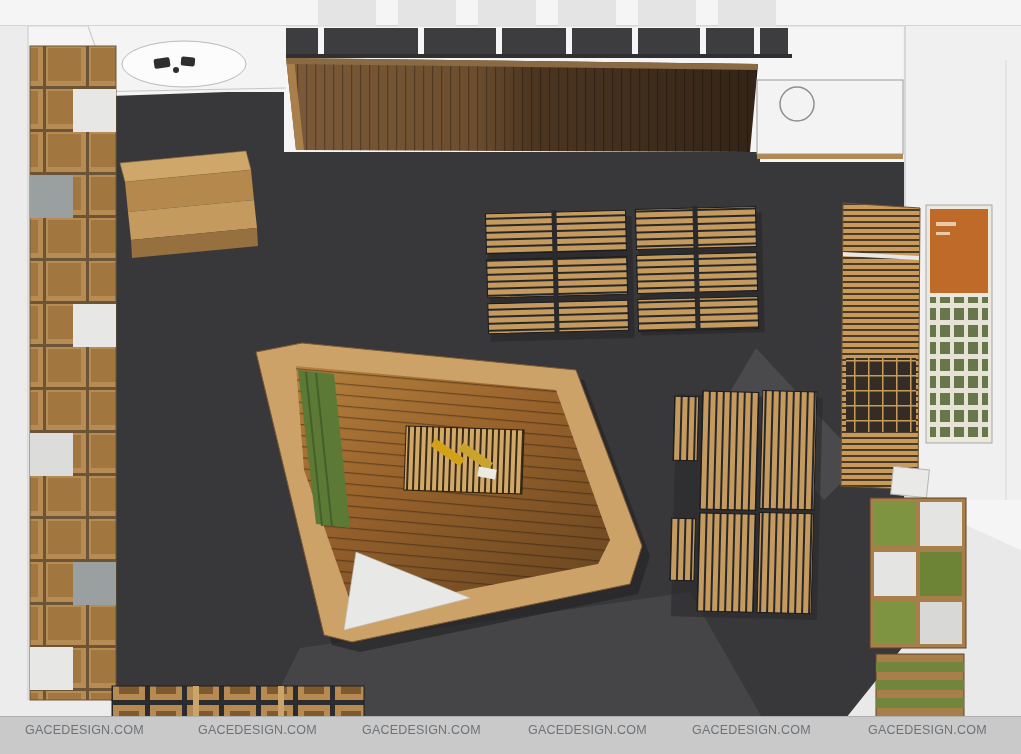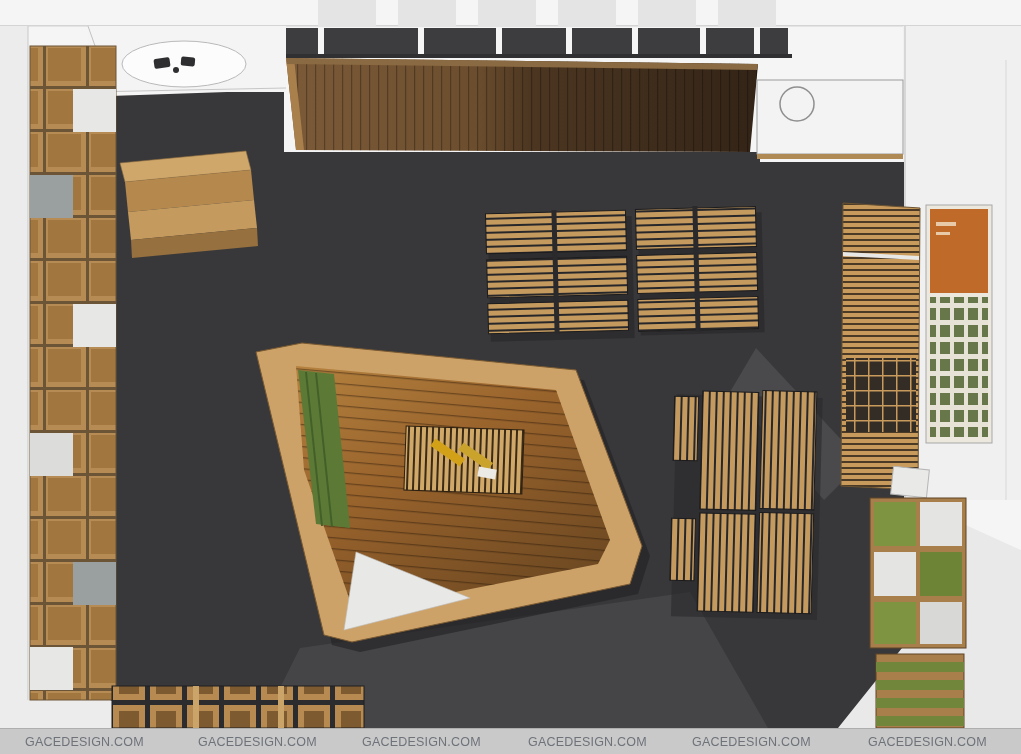--- a/index.html
+++ b/index.html
@@ -2,21 +2,21 @@
 <html style="--floor: #38383a; --wall_white: #f2f2f2; --wood_light: #c59a5e; --wood_mid: #a87f4b; --wood_dark: #6b4520; --panel_dark: #3a2a1b; --green_accent: #74893c; --yellow_accent: #d2a118; --poster_orange: #c06a2a; --watermark_bar_bg: #c9c9c9; --watermark_text: #6e737a;"><head>
 <meta charset="utf-8">
 <style>
   html,body { margin:0; padding:0; background:#ffffff; }
   .stage {
     position:relative; width:1021px; height:754px; overflow:hidden;
     background:#f5f5f5; font-family:"Liberation Sans", sans-serif;
   }
   .scene { position:absolute; inset:0; display:block; }
   .watermark-bar {
-    position:absolute; left:0; bottom:0; width:1021px; height:26px;
+    position:absolute; left:0; bottom:0; width:1021px; height:38px;
     background:var(--watermark_bar_bg,#c9c9c9);
     border-top:1px solid #aeaeae; box-sizing:border-box;
   }
   .wm {
     position:absolute; top:6px; font-size:12.5px; line-height:14px;
     color:var(--watermark_text,#6e737a); letter-spacing:.2px; white-space:nowrap;
   }
   .wm:nth-child(1){left:25px}
   .wm:nth-child(2){left:198px}
   .wm:nth-child(3){left:362px}

